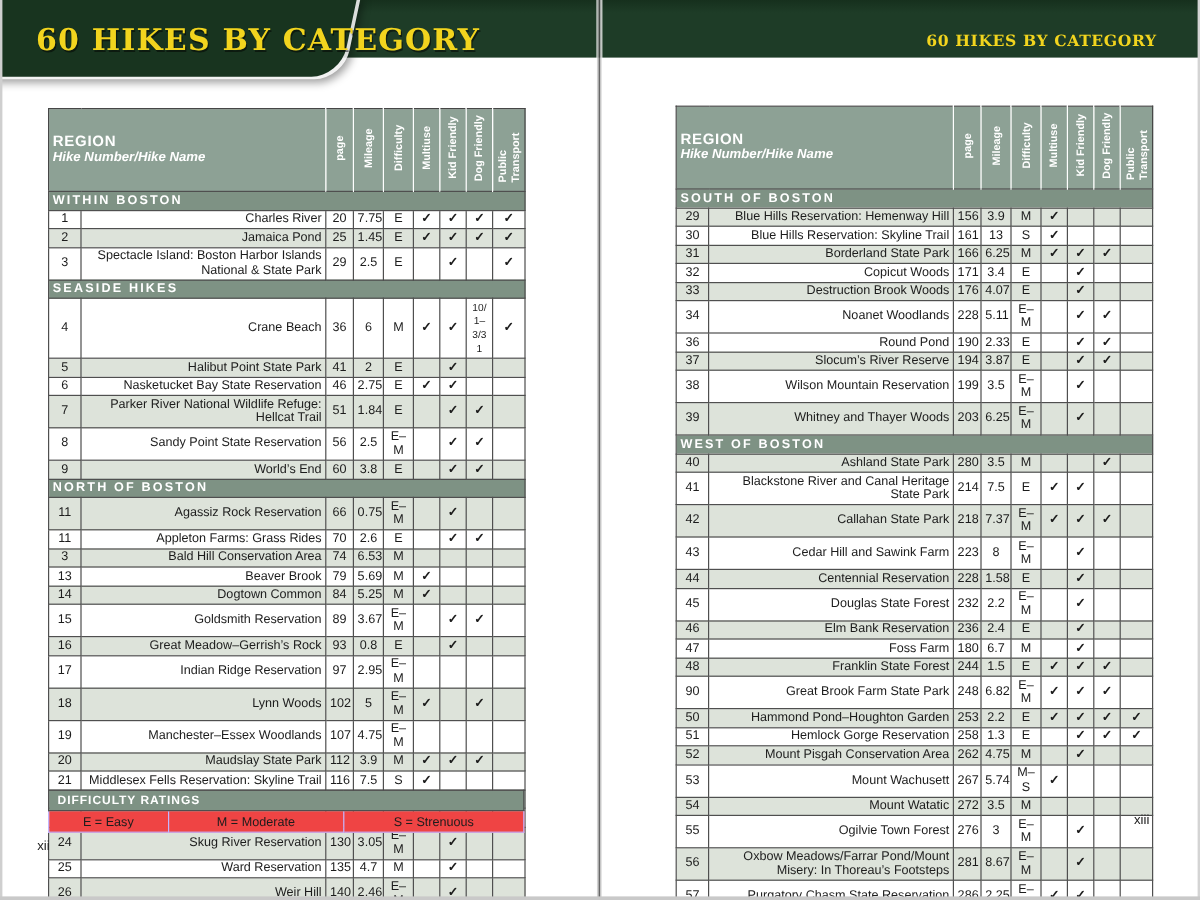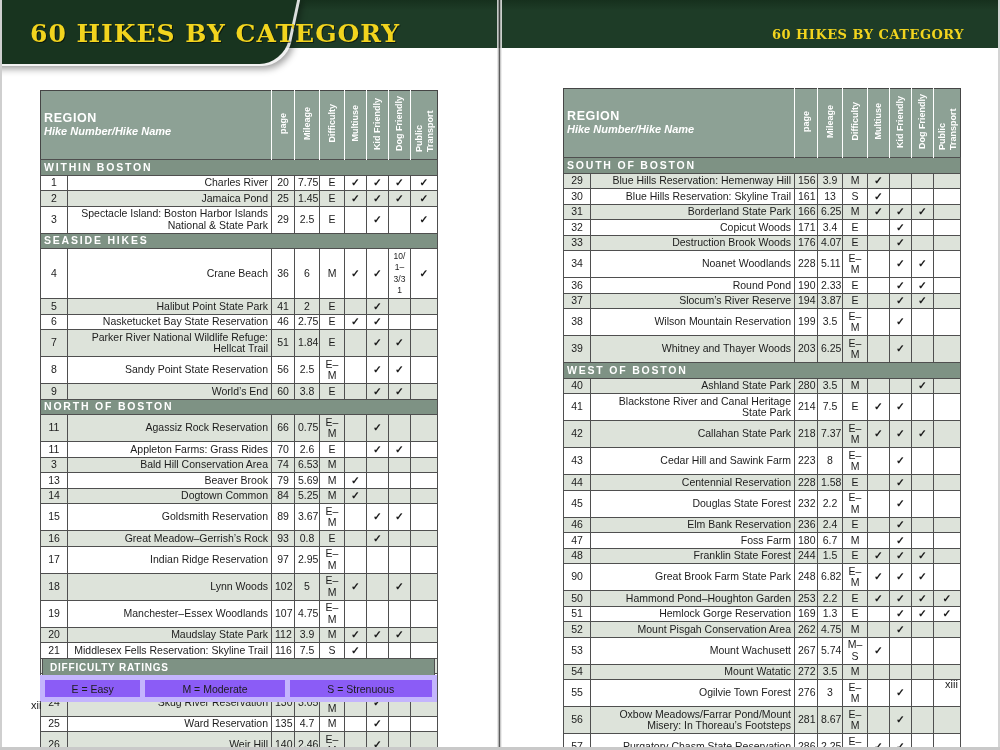--- a/index.html
+++ b/index.html
@@ -70,21 +70,21 @@
   
   .legend {
     position:absolute; left:40px; top:658px; width:397px; z-index:4;
     border-collapse:collapse; font-size:10.5px; color:#1c1c1c;
     border:1px solid #464646;
   }
   .legend-head {
     background:#7e9284; color:#fff; font-weight:bold; font-size:10px;
     letter-spacing:.8px; padding:2.5px 7px; border:1px solid #4f4f4f;
   }
-  .legend td.item { border:5px solid #c4b5fd; text-align:center; padding:2.5px; background:#8b5cf6; }
+  .legend td.item { border:1px solid #c4b5fd; text-align:center; padding:2.5px; background:#ef4444; }
   
   .folio { position:absolute; z-index:4; font-size:11px; color:#222; }
   .folio-left  { left:31px;  top:699px; }
   .folio-right { left:945px; top:678px; }
 </style>
 </head>
 <body>
 
 <div class="band"></div>
 <div class="title-tab"></div>
@@ -695,21 +695,21 @@
         <td class="ctr">2.2</td>
         <td class="ctr">E</td>
         <td class="mark">✓</td>
         <td class="mark">✓</td>
         <td class="mark">✓</td>
         <td class="mark">✓</td>
       </tr>
       <tr class="plain">
         <td class="num">51</td>
         <td class="name">Hemlock Gorge Reservation</td>
-        <td class="ctr">169</td>
+        <td class="ctr">258</td>
         <td class="ctr">1.3</td>
         <td class="ctr">E</td>
         <td class="mark"></td>
         <td class="mark">✓</td>
         <td class="mark">✓</td>
         <td class="mark">✓</td>
       </tr>
       <tr class="shaded">
         <td class="num">52</td>
         <td class="name">Mount Pisgah Conservation Area</td>

